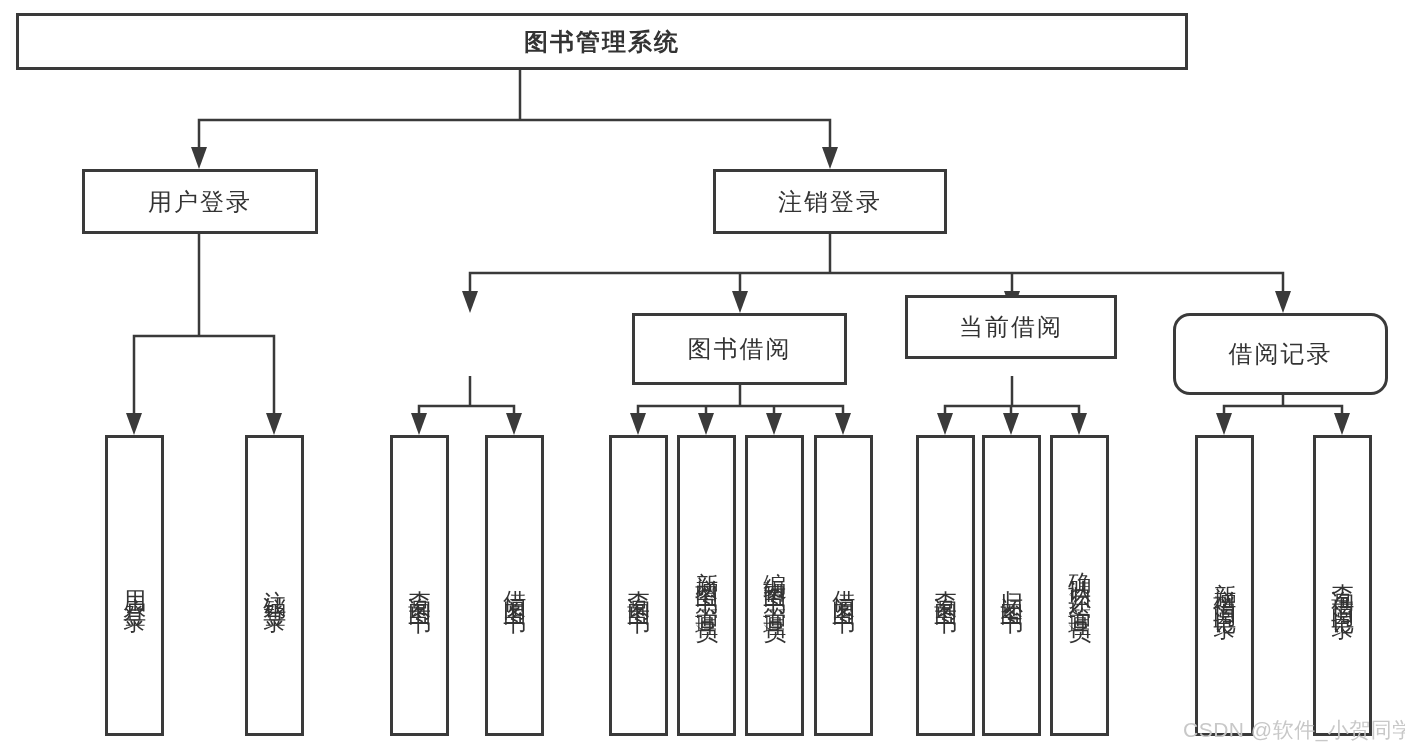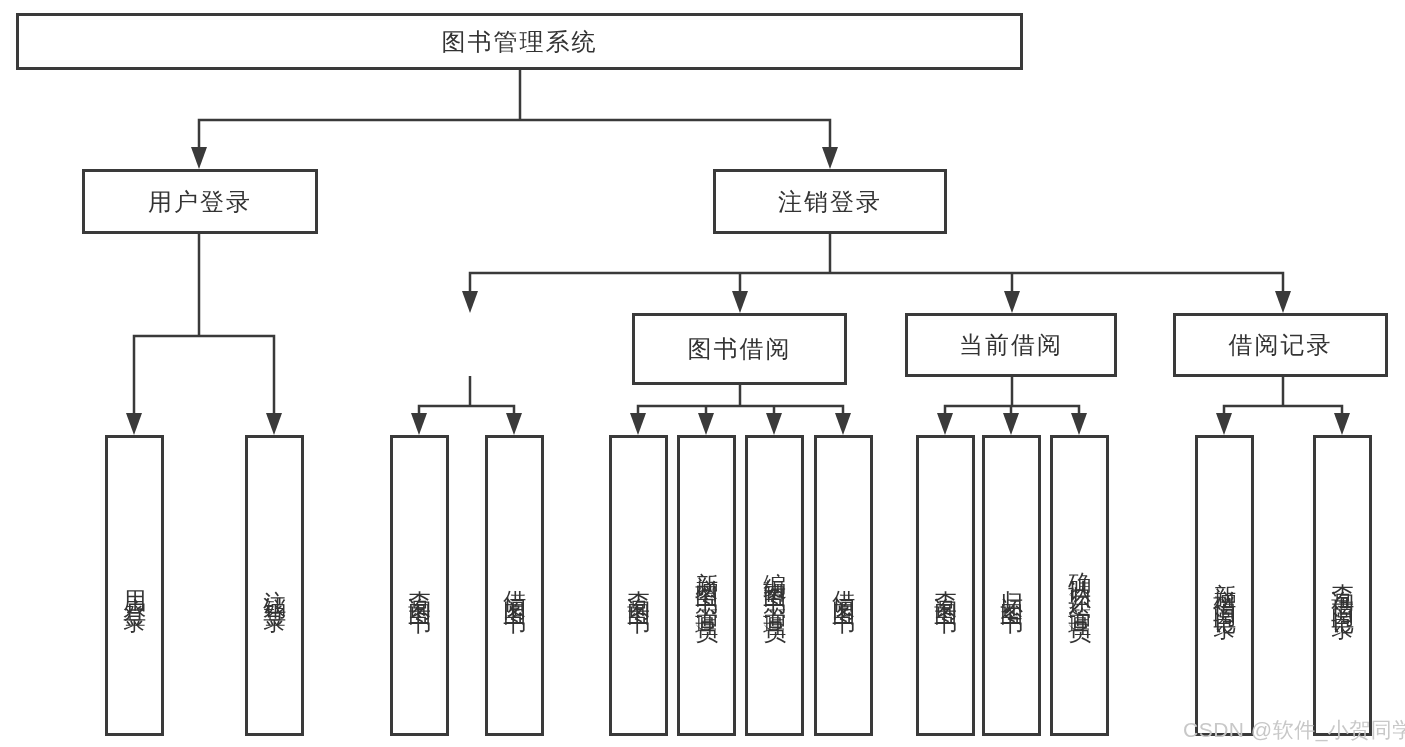--- a/index.html
+++ b/index.html
@@ -115,38 +115,38 @@
       <polygon points="766,413 782,413 774,435"></polygon>
       <polygon points="835,413 851,413 843,435"></polygon>
       <polygon points="937,413 953,413 945,435"></polygon>
       <polygon points="1003,413 1019,413 1011,435"></polygon>
       <polygon points="1071,413 1087,413 1079,435"></polygon>
       <polygon points="1216,413 1232,413 1224,435"></polygon>
       <polygon points="1334,413 1350,413 1342,435"></polygon>
     </g>
   </svg>
 
-  <div class="node" style="left:16px; top:13px; width:1007px; height:57px;">
+  <div class="node" style="left:16px; top:13px; width:1172px; height:57px;font-weight:bold;">
     <span>图书管理系统</span>
   </div>
 
   <div class="node" style="left:82px; top:169px; width:236px; height:65px;">
     <span>用户登录</span>
   </div>
   <div class="node" style="left:713px; top:169px; width:234px; height:65px;">
     <span>注销登录</span>
   </div>
 
   <div class="node" style="left:632px; top:313px; width:215px; height:72px;">
     <span>图书借阅</span>
   </div>
-  <div class="node" style="left:905px; top:313px; width:212px; height:64px;">
+  <div class="node" style="left:905px; top:295px; width:212px; height:64px;">
     <span>当前借阅</span>
   </div>
-  <div class="node" style="left:1173px; top:313px; width:215px; height:64px;">
+  <div class="node" style="left:1173px; top:313px; width:215px; height:82px;border-radius:17px;">
     <span>借阅记录</span>
   </div>
 
   <div class="leaf" style="left:105px;">
     <span>用户登录</span>
   </div>
   <div class="leaf" style="left:245px;">
     <span>注销登录</span>
   </div>
 

